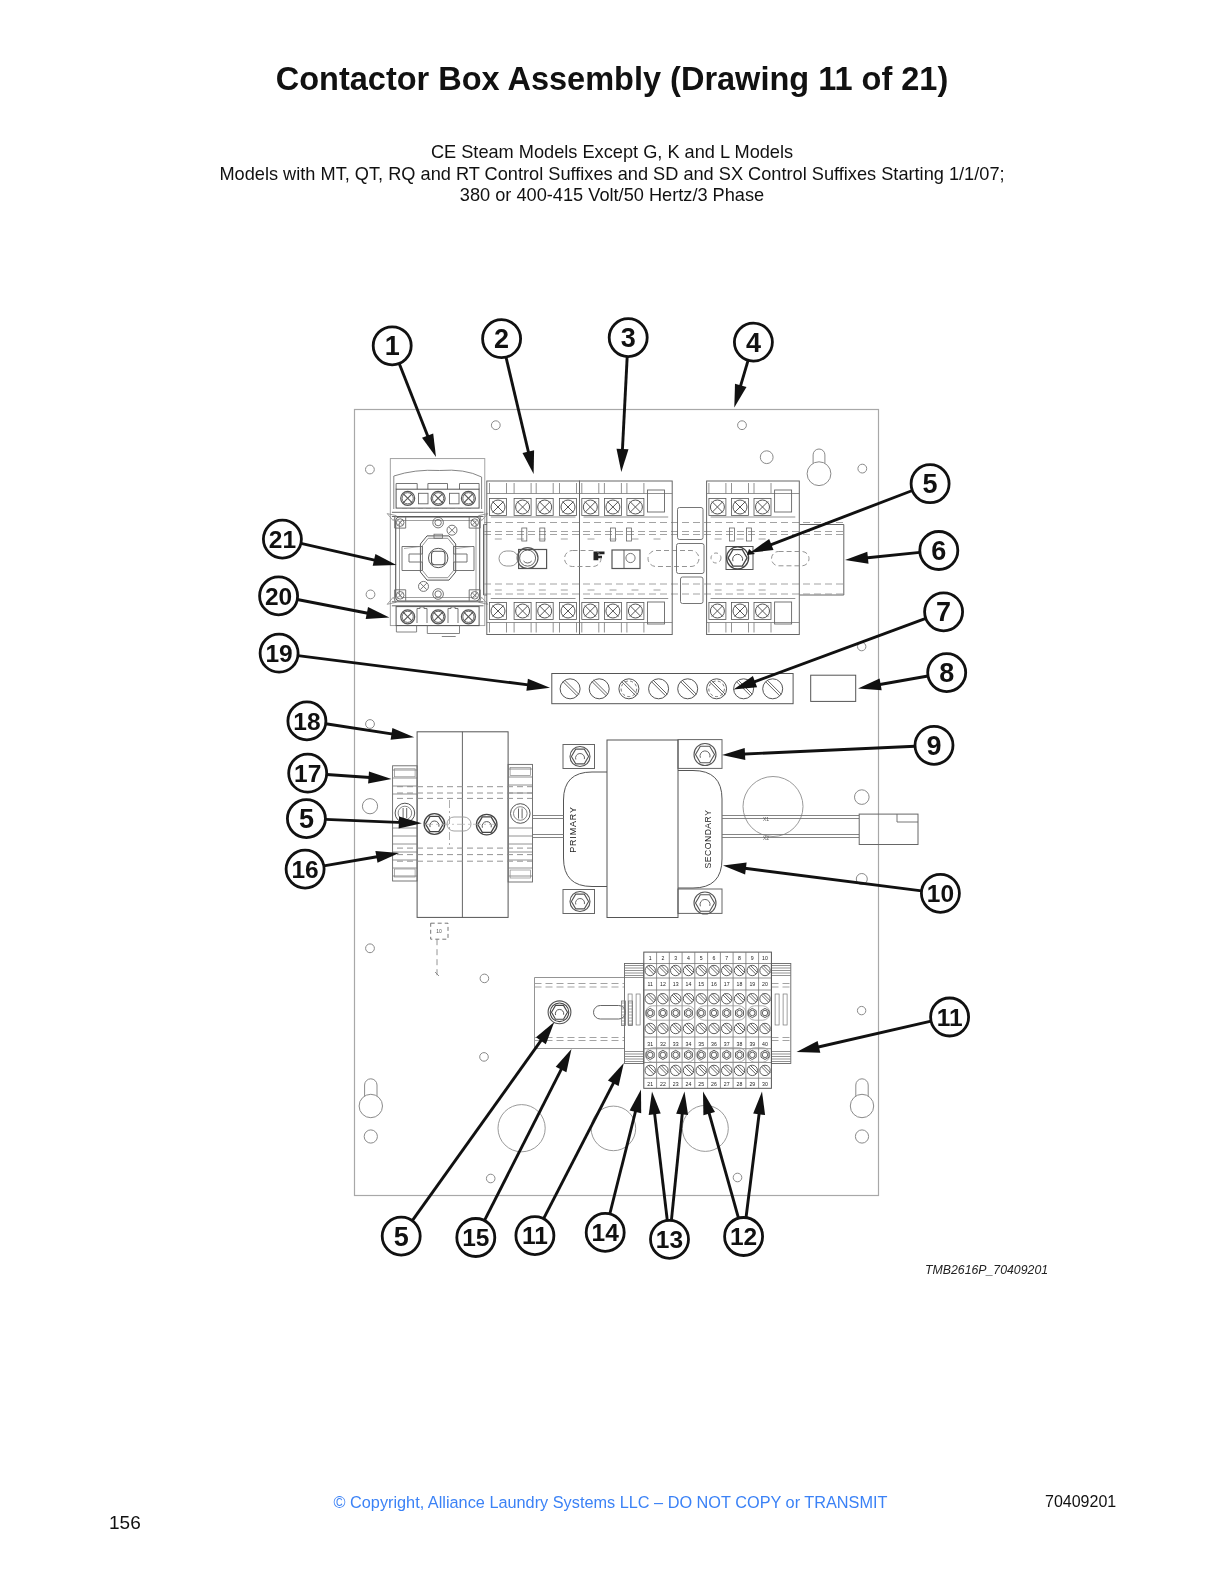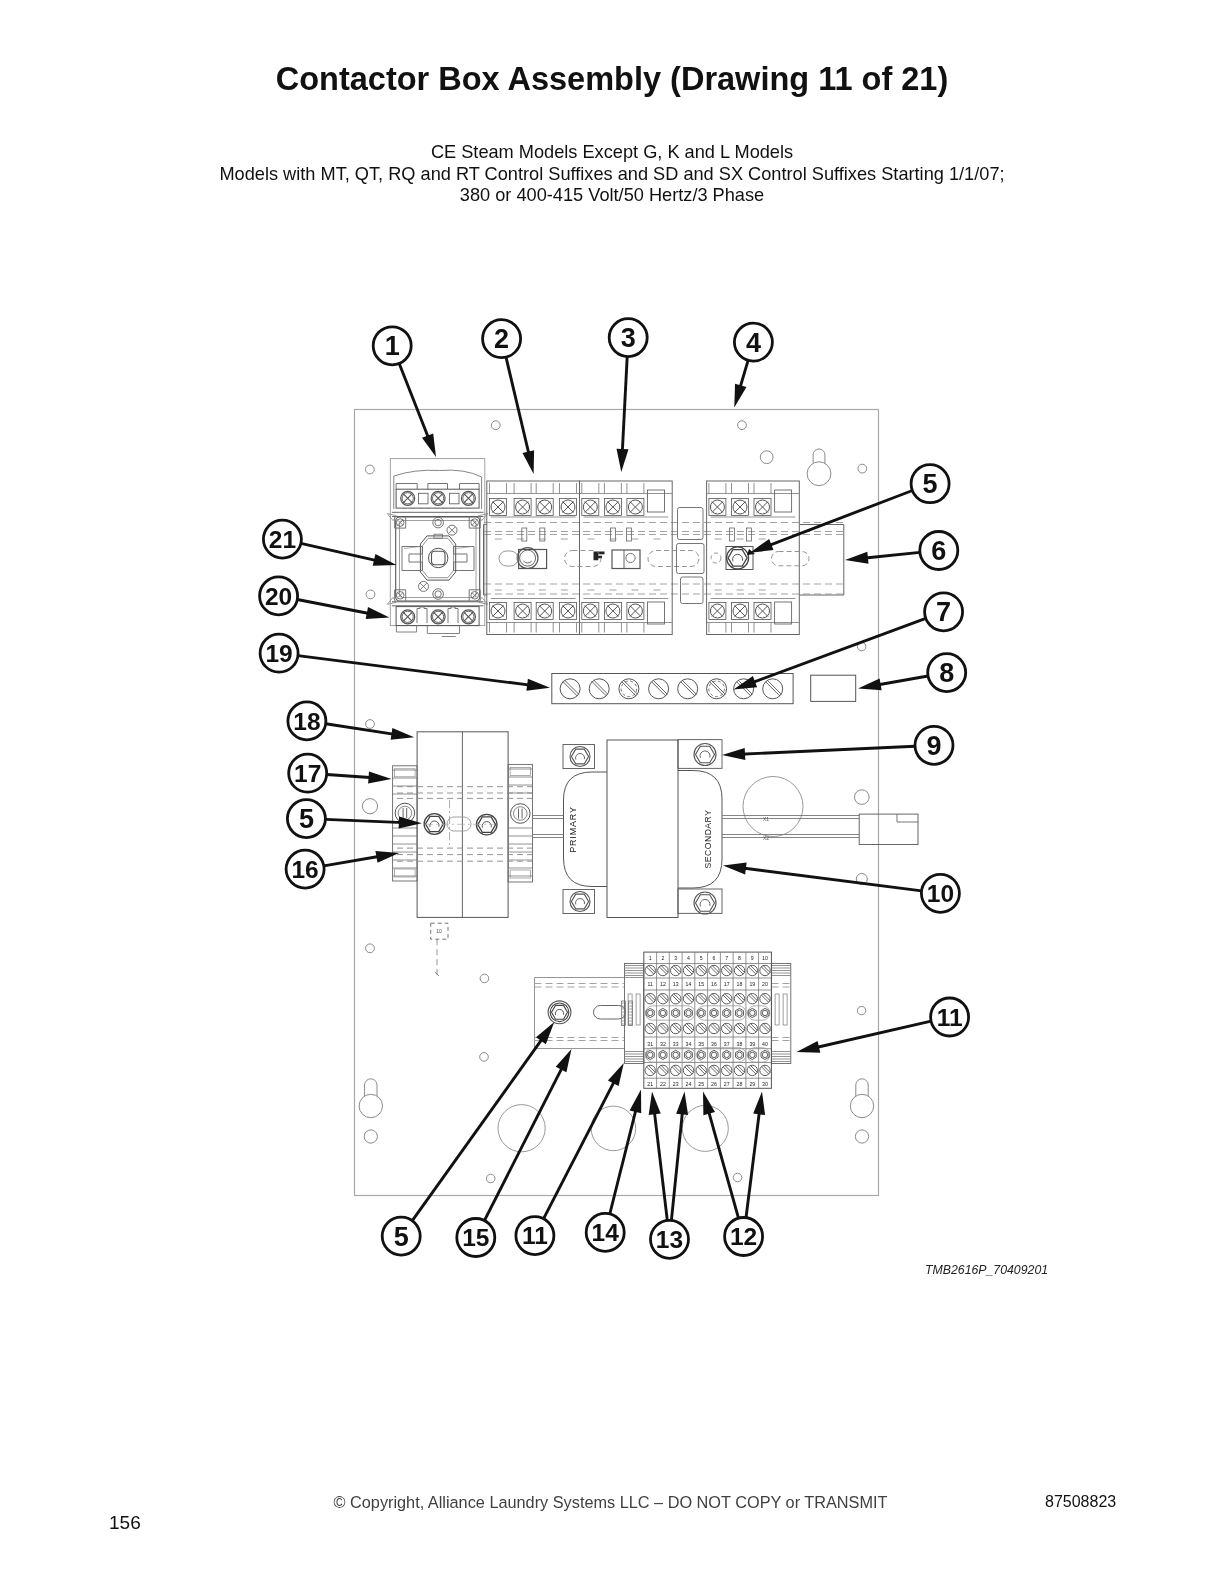--- a/index.html
+++ b/index.html
@@ -820,14 +820,14 @@
 <text x="534.9" y="1244.2" font-family="Liberation Sans, sans-serif" font-size="24.5" font-weight="bold" text-anchor="middle" fill="#111">11</text>
 <circle cx="605.2" cy="1232.4" r="19.0" fill="#fff" stroke="#111" stroke-width="2.8"></circle>
 <text x="605.2" y="1241.0" font-family="Liberation Sans, sans-serif" font-size="24.5" font-weight="bold" text-anchor="middle" fill="#111">14</text>
 <circle cx="669.5" cy="1239.3" r="19.0" fill="#fff" stroke="#111" stroke-width="2.8"></circle>
 <text x="669.5" y="1247.9" font-family="Liberation Sans, sans-serif" font-size="24.5" font-weight="bold" text-anchor="middle" fill="#111">13</text>
 <circle cx="743.6" cy="1236.5" r="19.0" fill="#fff" stroke="#111" stroke-width="2.8"></circle>
 <text x="743.6" y="1245.1" font-family="Liberation Sans, sans-serif" font-size="24.5" font-weight="bold" text-anchor="middle" fill="#111">12</text>
 </svg>
 <div class="abs" style="left:925px;top:1263px;font-size:12.3px;color:#222;font-style:italic;">TMB2616P_70409201</div>
 <div class="abs" style="left:109px;top:1492px;font-size:19px;color:#111;margin-top:20px;">156</div>
-<div class="abs" style="left:0;top:1493px;width:1221px;text-align:center;font-size:16.3px;color:#404040;">© Copyright, Alliance Laundry Systems LLC – DO NOT COPY or TRANSMIT</div>
-<div class="abs" style="left:1045px;top:1493px;font-size:16px;color:#111;">87508823</div>
+<div class="abs" style="left:0;top:1493px;width:1221px;text-align:center;font-size:16.3px;color:#3b82f6;">© Copyright, Alliance Laundry Systems LLC – DO NOT COPY or TRANSMIT</div>
+<div class="abs" style="left:1045px;top:1493px;font-size:16px;color:#111;">70409201</div>
 
 </body></html>

